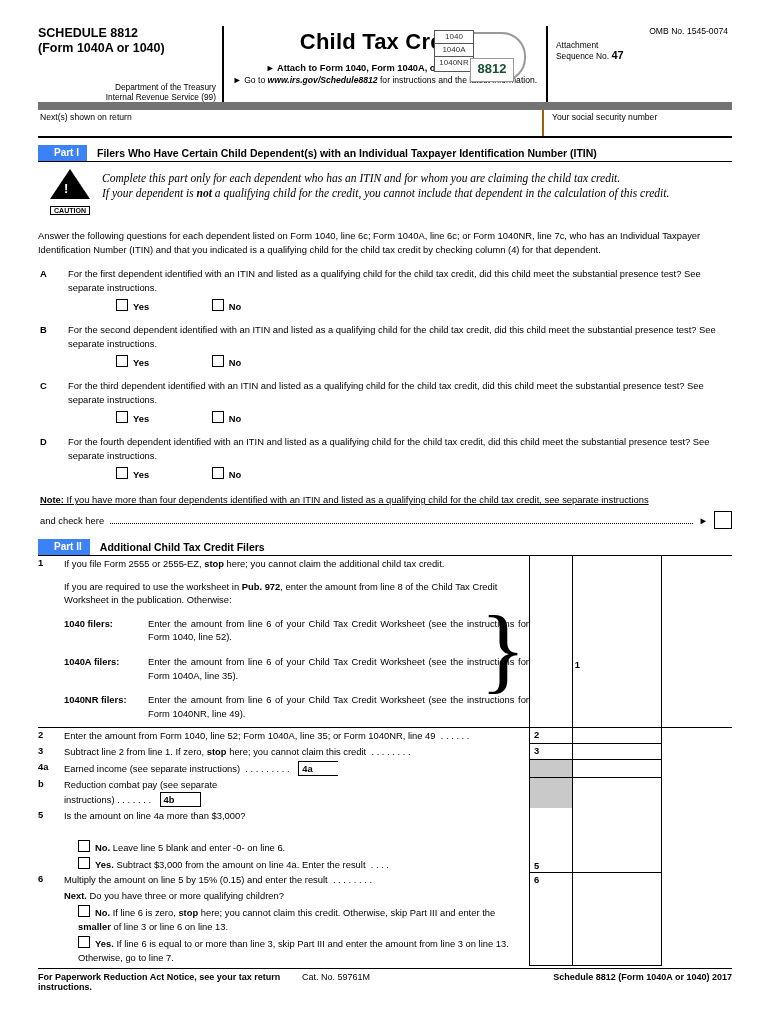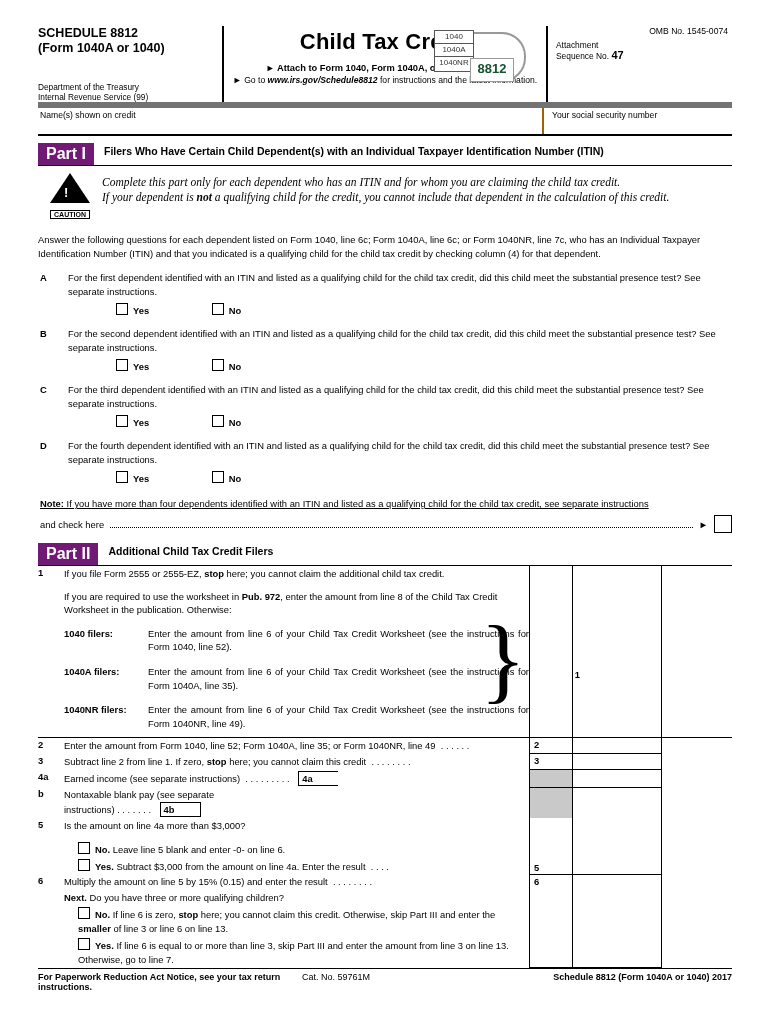--- a/index.html
+++ b/index.html
@@ -1,25 +1,25 @@
 <!DOCTYPE html>
 <html><head>
 <meta charset="utf-8">
 <style>
   html,body{margin:0;padding:0;background:#fff;}
   body{width:770px;height:1024px;font-family:"Liberation Serif",serif;color:#000;}
   .page{position:relative;width:770px;height:1024px;box-sizing:border-box;padding:26px 38px 10px 38px;}
 
   
-  .hdr{display:flex;border-bottom:6px solid #737373;}
+  .hdr{display:flex;border-bottom:8px solid #737373;}
   .hdr-left{width:178px;padding-right:6px;border-right:2px solid #000;}
   .hdr-mid{flex:1;padding:0 6px;text-align:center;position:relative;}
   .hdr-right{width:176px;border-left:2px solid #000;padding-left:8px;}
   .sch{font-family:"Liberation Sans",sans-serif;font-weight:bold;font-size:12.5px;line-height:15px;}
-  .dept{font-family:"Liberation Sans",sans-serif;font-size:8.3px;line-height:10px;margin-top:26px;}
+  .dept{font-family:"Liberation Sans",sans-serif;font-size:8.3px;line-height:10px;margin-top:26px;text-align:right;}
   .formtitle{font-family:"Liberation Sans",sans-serif;font-weight:bold;font-size:22px;margin-top:3px;letter-spacing:.2px;}
   .attach{font-family:"Liberation Sans",sans-serif;font-size:9.3px;font-weight:bold;margin-top:8px;}
   .goto{font-family:"Liberation Sans",sans-serif;font-size:8.6px;margin-top:2px;line-height:11px;}
   .goto i{font-style:italic;font-weight:bold;}
   .arrow{font-size:9px;}
   .omb{font-family:"Liberation Sans",sans-serif;font-size:8.6px;text-align:right;padding-right:4px;}
   .year{font-family:"Liberation Sans",sans-serif;font-weight:bold;font-size:30px;text-align:right;letter-spacing:-1px;line-height:30px;padding-right:4px;}
   .year .small{font-size:18px;}
   .seq{font-family:"Liberation Sans",sans-serif;font-size:8.4px;line-height:10px;margin-top:4px;}
   .seq b{font-size:11px;}
@@ -34,21 +34,21 @@
   .gcurve{position:absolute;left:36px;top:2px;width:54px;height:46px;border:2px solid #999;border-left:none;border-radius:0 24px 24px 0;}
   .garrow{position:absolute;left:30px;top:3px;font-size:13px;color:#999;line-height:8px;}
 
   
   .namerow{display:flex;border-bottom:2px solid #000;font-family:"Liberation Sans",sans-serif;font-size:8.6px;}
   .namerow .l{flex:1;padding:2px 4px 14px 2px;}
   .namerow .r{width:176px;border-left:2px solid #a16207;padding:2px 4px 14px 8px;}
 
   
   .partbar{display:flex;align-items:stretch;margin-top:7px;border-bottom:1.6px solid #000;}
-  .partlbl{background:#701a75;color:#fff;font-family:"Liberation Sans",sans-serif;font-weight:bold;font-size:16px;padding:2px 8px 2px 8px;}
+  .partlbl{background:#3b82f6;color:#fff;font-family:"Liberation Sans",sans-serif;font-weight:bold;font-size:10px;padding:2px 8px 2px 16px;}
   .parttxt{font-family:"Liberation Sans",sans-serif;font-weight:bold;font-size:10.5px;padding:2px 0 2px 10px;}
 
   
   .caution{display:flex;margin-top:7px;}
   .caut-ico{width:64px;text-align:center;}
   .caut-tri{width:0;height:0;border-left:20px solid transparent;border-right:20px solid transparent;border-bottom:30px solid #000;margin:0 auto;position:relative;}
   .caut-tri span{position:absolute;left:-6px;top:12px;color:#fff;font-family:"Liberation Sans",sans-serif;font-weight:bold;font-size:13px;}
   .caut-word{font-family:"Liberation Sans",sans-serif;font-size:7px;font-weight:bold;border:1px solid #000;display:inline-block;padding:0 3px;margin-top:1px;}
   .caut-txt{flex:1;font-size:11.5px;font-style:italic;line-height:14.5px;padding-top:2px;}
   .caut-txt b{font-weight:bold;}
@@ -122,21 +122,21 @@
       <div class="omb">OMB No. 1545-0074</div>
       <div class="seq">
         <span>Attachment</span><br>
         <span>Sequence No.</span>
         <b>47</b>
       </div>
     </div>
   </div>
 
   <div class="namerow">
-    <div class="l"><span>Name(s) shown on credit</span></div>
+    <div class="l"><span>Next(s) shown on return</span></div>
     <div class="r"><span>Your social security number</span></div>
   </div>
 
   <div class="partbar">
     <div class="partlbl">Part I</div>
     <div class="parttxt">Filers Who Have Certain Child Dependent(s) with an Individual Taxpayer Identification Number  (ITIN)</div>
   </div>
 
   <div class="caution">
     <div class="caut-ico">
@@ -293,35 +293,35 @@
         <span style="display:inline-block;border:1px solid #000;border-right:none;width:36px;padding-left:3px;font-weight:bold;margin-left:6px">4a</span>
       </td>
       <td class="colA shade" style="border-bottom:1px solid #000"></td>
       <td class="colB" style="border-bottom:1px solid #000"></td>
       <td class="colC"></td>
     </tr>
 
     <tr>
       <td class="num">b</td>
       <td class="txt">
-        <div>Nontaxable blank pay (see separate</div>
+        <div>Reduction combat pay (see separate</div>
         <div>instructions)&nbsp;.&nbsp;.&nbsp;.&nbsp;.&nbsp;.&nbsp;.&nbsp;.
           <span style="display:inline-block;border:1px solid #000;width:36px;padding-left:3px;font-weight:bold;margin-left:6px">4b</span>
         </div>
       </td>
       <td class="colA shade"></td>
       <td class="colB"></td>
       <td class="colC"></td>
     </tr>
 
     <tr>
       <td class="num">5</td>
       <td class="txt">
         <div>Is the amount on line 4a more than $3,000?</div>
-        <div style="padding-left:14px;margin-top:9px">
+        <div style="padding-left:14px;margin-top:17px">
           <span class="cb"></span><b>No.</b><span> Leave line 5 blank and enter -0- on line 6.</span>
         </div>
         <div style="padding-left:14px;margin-top:2px">
           <span class="cb"></span><b>Yes.</b><span> Subtract $3,000 from the amount on line 4a. Enter the result</span> &nbsp;.&nbsp;.&nbsp;.&nbsp;.
         </div>
       </td>
       <td class="colA" style="border-bottom:1px solid #000;vertical-align:bottom"><span class="lnum">5</span></td>
       <td class="colB" style="border-bottom:1px solid #000"></td>
       <td class="colC"></td>
     </tr>

